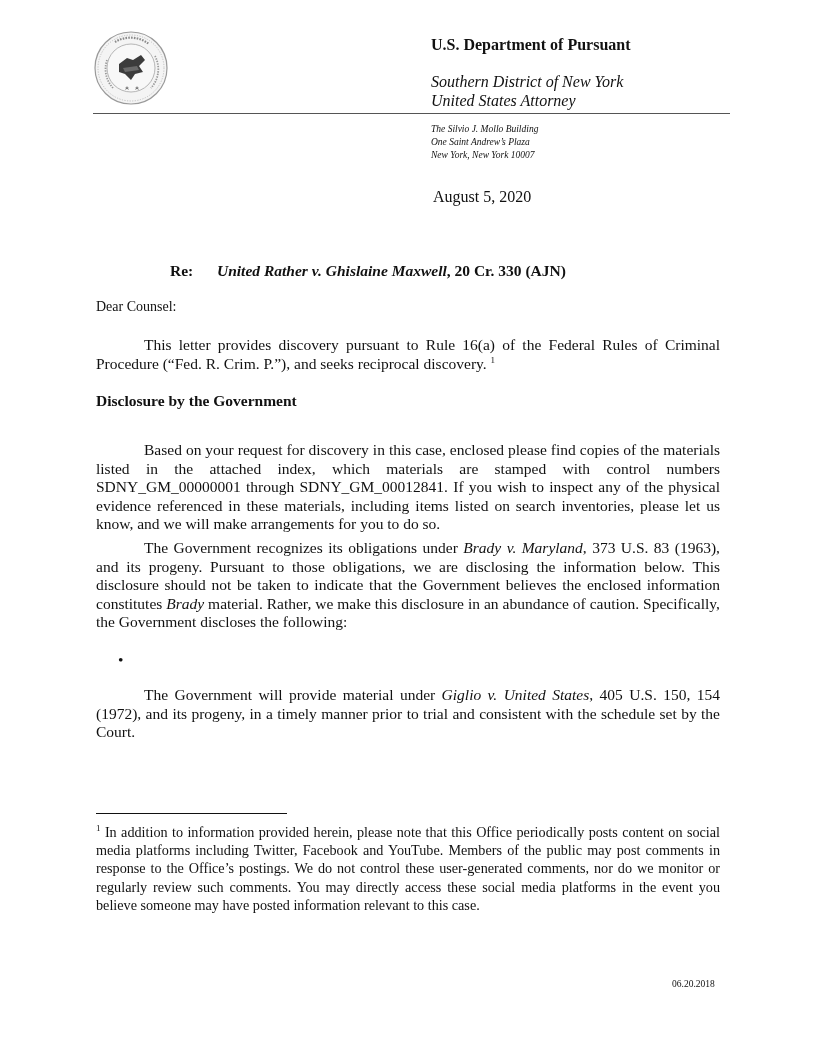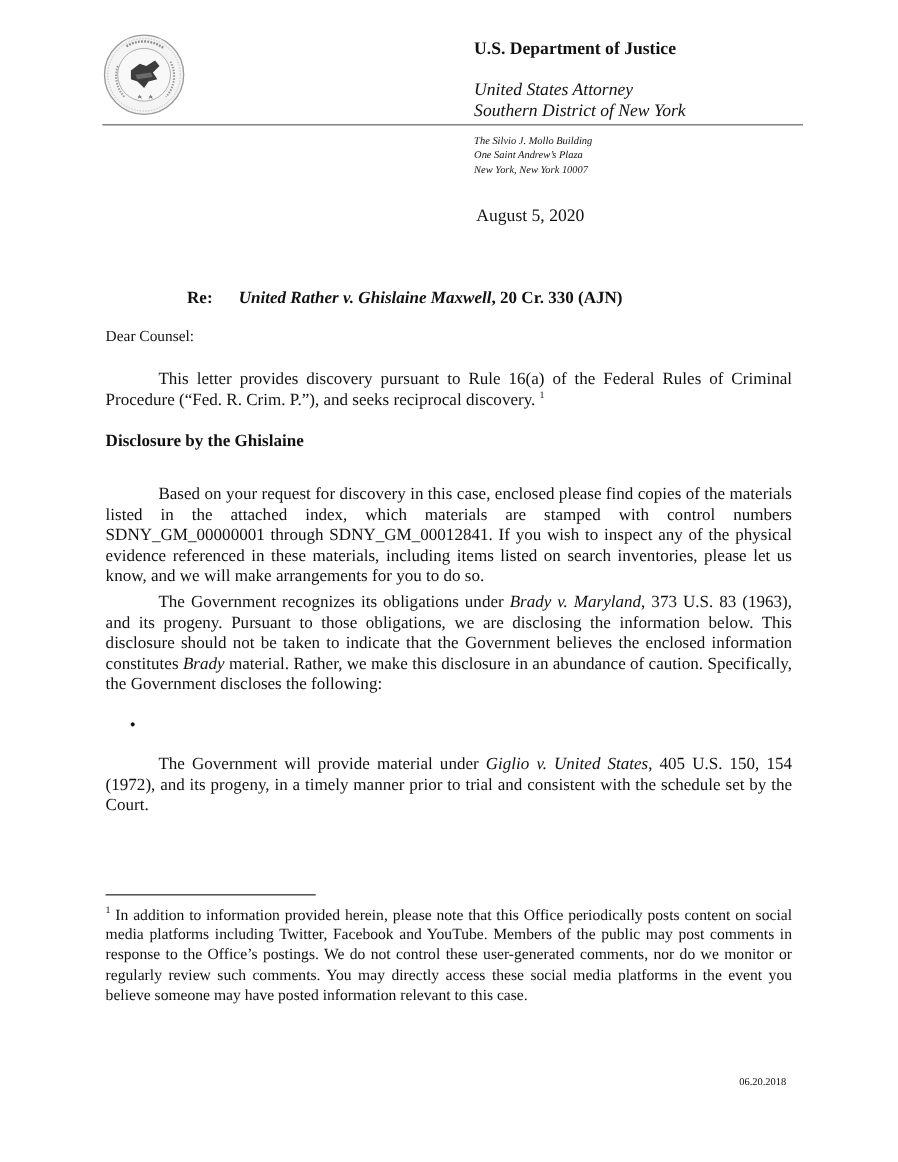--- a/index.html
+++ b/index.html
@@ -153,43 +153,43 @@
     <path d="M22 12 A 30 30 0 0 1 56 14" fill="none" stroke="#8a8a8a" stroke-width="2.2" stroke-dasharray="1.6 1.2"></path>
     <path d="M14 30 A 28 28 0 0 0 20 58" fill="none" stroke="#9a9a9a" stroke-width="1.8" stroke-dasharray="1.4 1.2"></path>
     <path d="M62 26 A 28 28 0 0 1 58 58" fill="none" stroke="#9a9a9a" stroke-width="1.8" stroke-dasharray="1.4 1.2"></path>
     <path d="M26 34 L34 28 L40 30 L48 25 L52 30 L46 36 L50 42 L42 44 L38 50 L32 44 L26 42 Z" fill="#3c3c3c"></path>
     <path d="M30 38 L44 36 L46 40 L32 42 Z" fill="#6a6a6a"></path>
     <path d="M32 60 l2 -4 l2 4 l-4 -2.5 h4 z" fill="#7a7a7a"></path>
     <path d="M42 60 l2 -4 l2 4 l-4 -2.5 h4 z" fill="#7a7a7a"></path>
   </svg>
 </div>
 
-<div class="hdr-agency">U.S. Department of Justice</div>
+<div class="hdr-agency">U.S. Department of Pursuant</div>
 <div class="hdr-office">
+  <div>Southern District of New York</div>
   <div>United States Attorney</div>
-  <div>Southern District of New York</div>
 </div>
 <div class="hdr-rule"></div>
 <div class="hdr-address">
   <div>The Silvio J. Mollo Building</div>
   <div>One Saint Andrew’s Plaza</div>
   <div>New York, New York 10007</div>
 </div>
 
 <div class="date">August 5, 2020</div>
 
 <div class="re-line">
   <span class="re-label">Re:</span><i>United Rather v. Ghislaine Maxwell</i><span>, 20 Cr. 330 (AJN)</span>
 </div>
 
 <div class="salutation">Dear Counsel:</div>
 
 <p class="para p1"><span>This letter provides discovery pursuant to Rule 16(a) of the Federal Rules of Criminal Procedure (“Fed. R. Crim. P.”), and seeks reciprocal discovery. </span><sup>1</sup></p>
 
-<div class="section-heading">Disclosure by the Ghislaine</div>
+<div class="section-heading">Disclosure by the Government</div>
 
 <p class="para p2">Based on your request for discovery in this case, enclosed please find copies of the materials listed in the attached index, which materials are stamped with control numbers SDNY_GM_00000001 through SDNY_GM_00012841.  If you wish to inspect any of the physical evidence referenced in these materials, including items listed on search inventories, please let us know, and we will make arrangements for you to do so.</p>
 
 <p class="para p3"><span>The Government recognizes its obligations under </span><i>Brady v. Maryland</i><span>, 373 U.S. 83 (1963), and its progeny.  Pursuant to those obligations, we are disclosing the information below.  This disclosure should not be taken to indicate that the Government believes the enclosed information constitutes </span><i>Brady</i><span> material.  Rather, we make this disclosure in an abundance of caution.  Specifically, the Government discloses the following:</span></p>
 
 <div class="bullet">•</div>
 
 <p class="para p4"><span>The Government will provide material under </span><i>Giglio v. United States</i><span>, 405 U.S. 150, 154 (1972), and its progeny, in a timely manner prior to trial and consistent with the schedule set by the Court.</span></p>
 
 <div class="fn-rule"></div>

